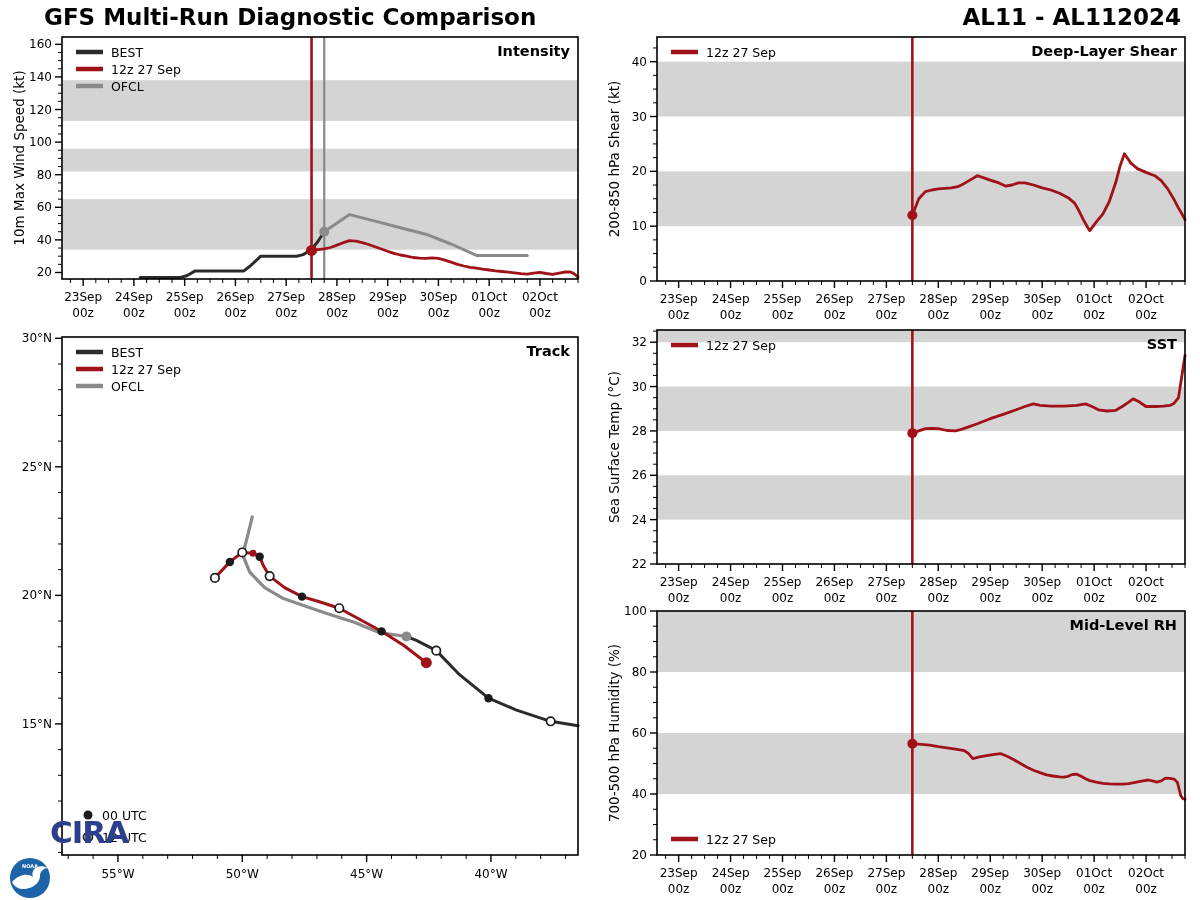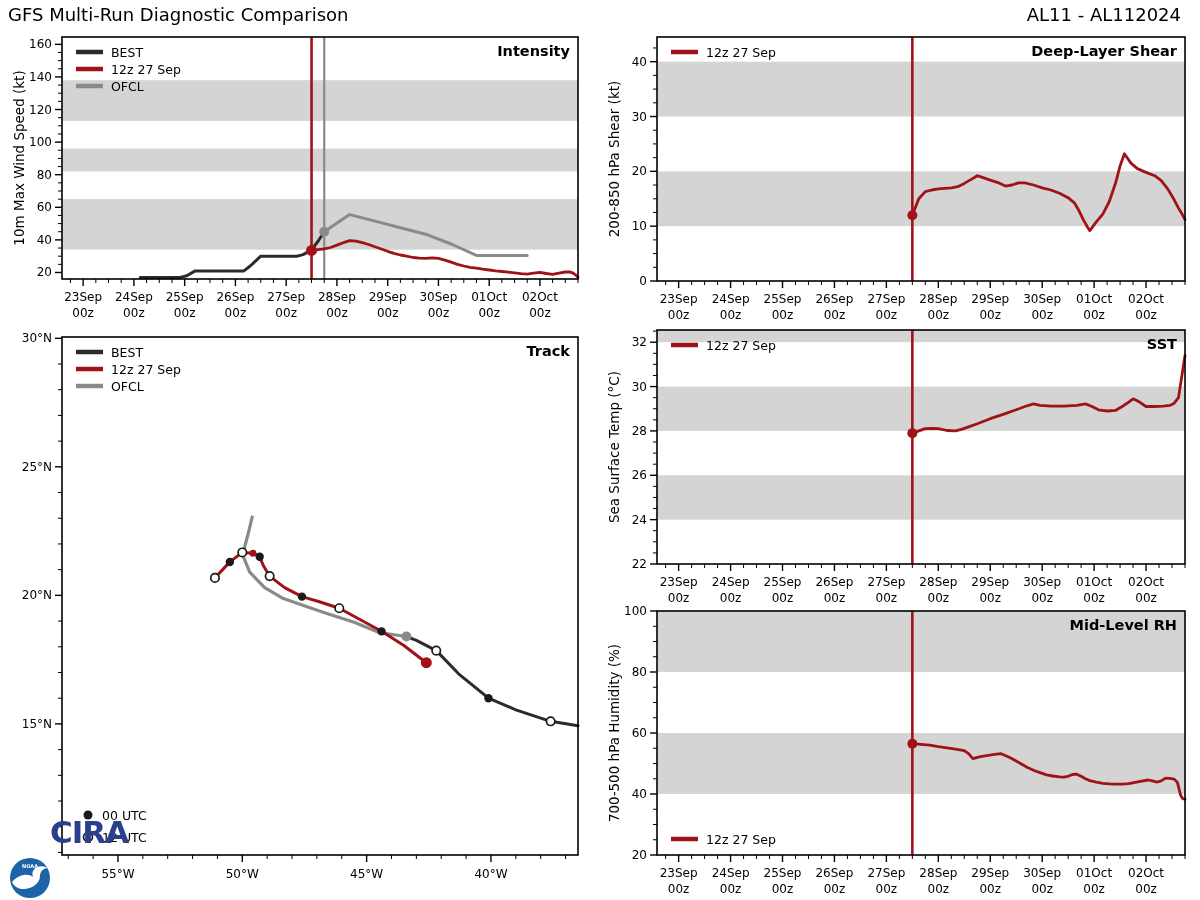--- a/index.html
+++ b/index.html
@@ -1,17 +1,17 @@
 <!DOCTYPE html>
 <html><head>
 <meta charset="utf-8">
 <style>
   html,body{margin:0;padding:0;background:#fff;}
   body{width:1200px;height:900px;position:relative;font-family:"DejaVu Sans",sans-serif;}
-  .hdr{position:absolute;top:4px;font-size:18px;font-weight:normal;color:#000;white-space:nowrap;}
+  .hdr{position:absolute;top:4px;font-size:23px;font-weight:bold;color:#000;white-space:nowrap;margin-left:36px;}
   #title-left{left:8px;}
   #title-right{right:19px;}
   #fig{position:absolute;left:0;top:0;}
   #logos{position:absolute;left:6px;top:856px;width:180px;height:44px;}
   #cira-text{position:absolute;left:50px;top:814px;font-size:31px;font-weight:bold;color:#2b3f8c;letter-spacing:-1px;}
 </style>
 </head>
 <body>
 
 <div class="hdr" id="title-left">GFS Multi-Run Diagnostic Comparison</div>

